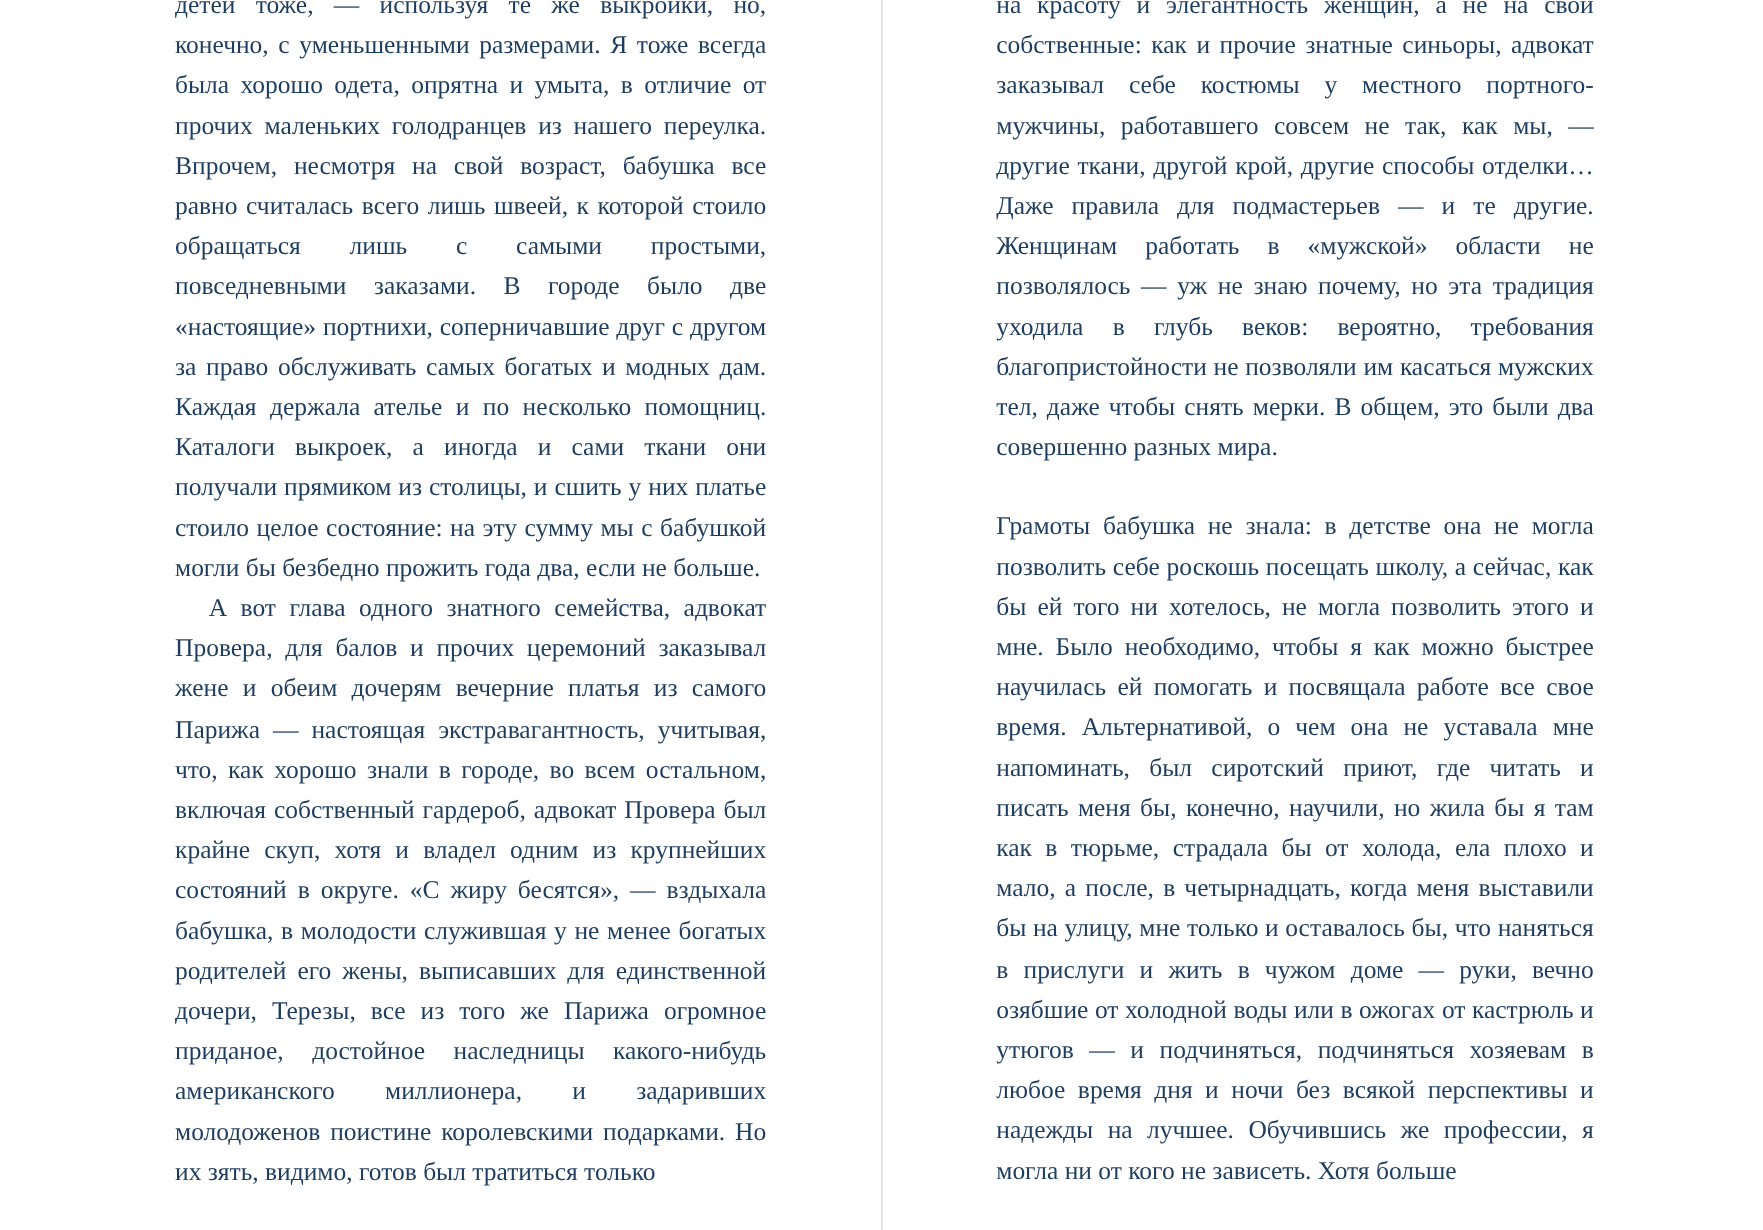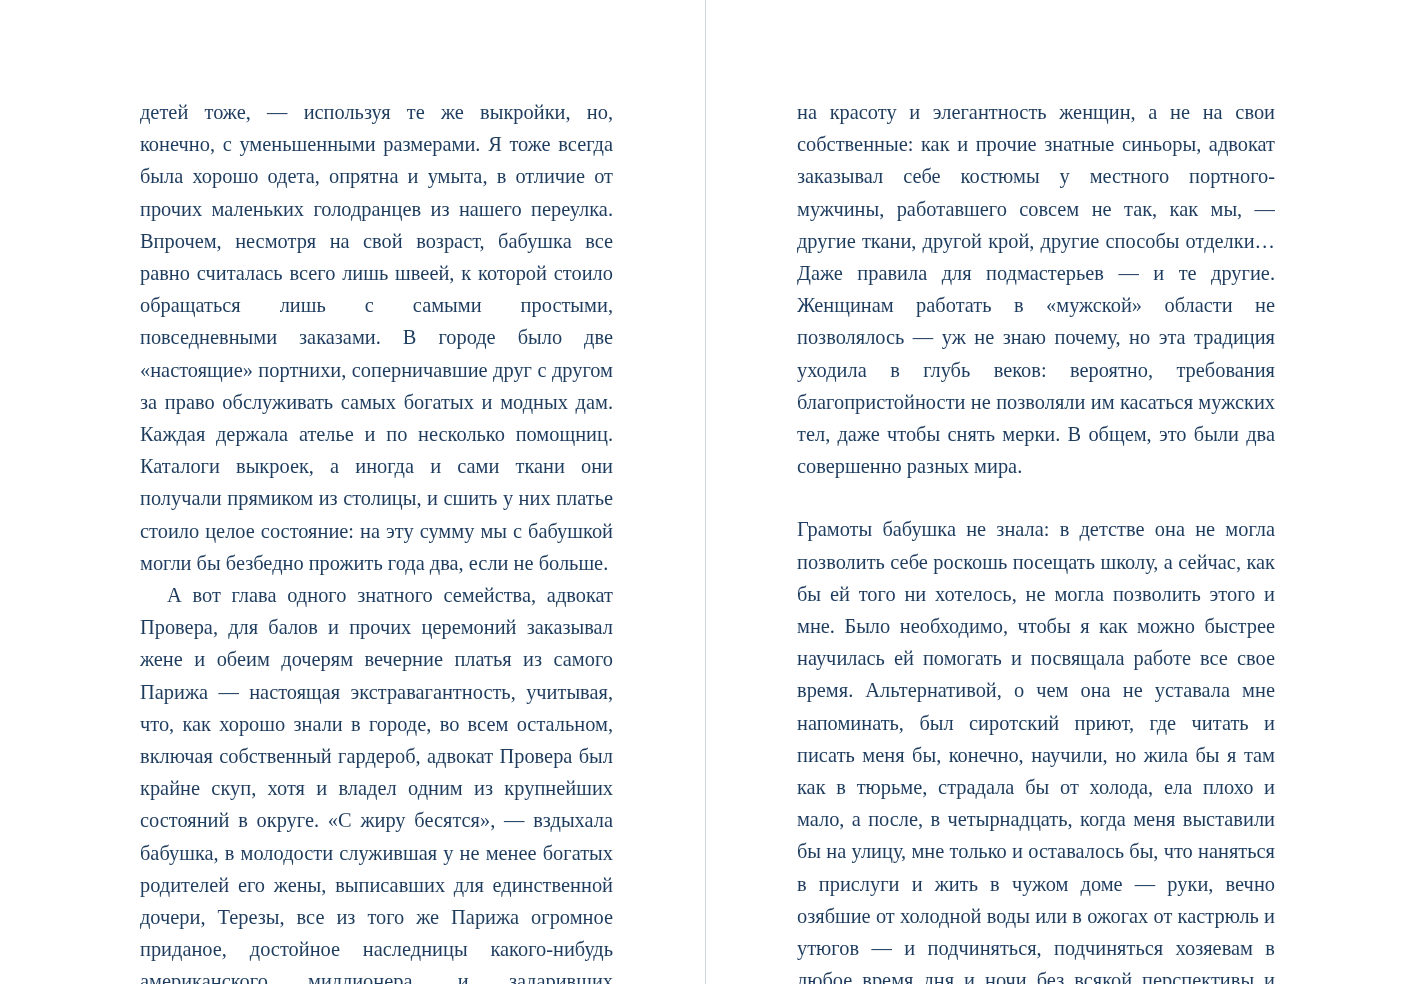--- a/index.html
+++ b/index.html
@@ -13,20 +13,21 @@
     font-family: "Liberation Serif", serif;
     color: #1d3a5c;
     overflow: hidden;
   }
   .spread {
     position: relative;
     width: 1410px;
     height: 768px;
     display: flex;
     box-sizing: border-box;
+    align-items: center;
   }
   .gutter {
     position: absolute;
     left: 705px;
     top: 0;
     width: 1px;
     height: 984px;
     background: #cfd6de;
   }
   .page {

